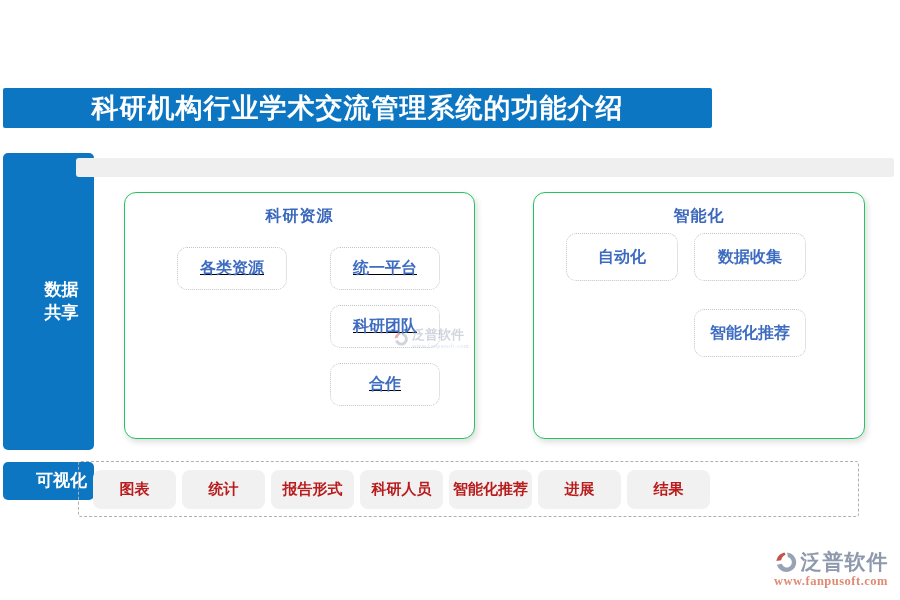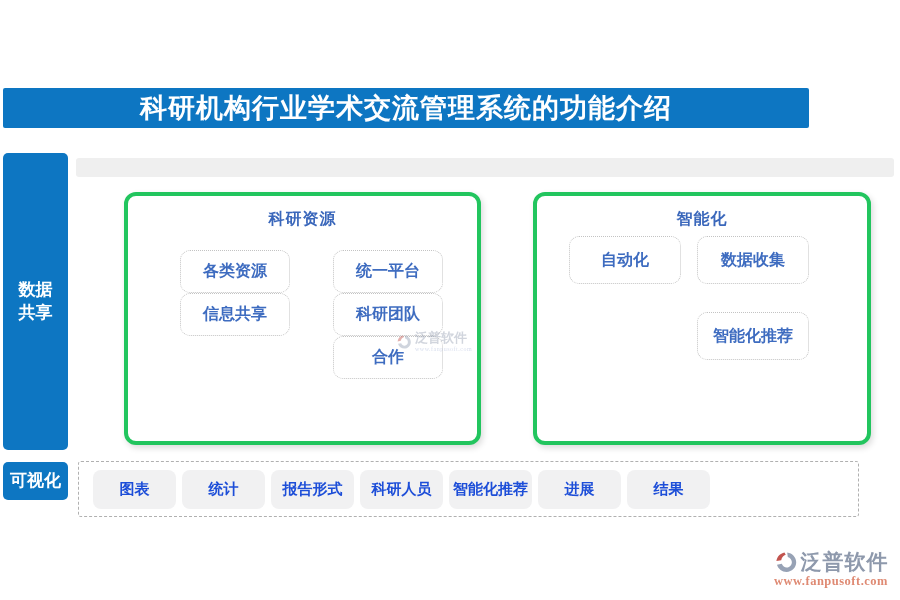--- a/index.html
+++ b/index.html
@@ -2,53 +2,53 @@
 <html><head>
 <meta charset="utf-8">
 <style>
   html,body{margin:0;padding:0;background:#fff;}
   .screen{
     position:relative;width:900px;height:600px;background:#ffffff;overflow:hidden;
     font-family:"Liberation Serif","DejaVu Serif",serif;
   }
   
   .header-bar{
-    position:absolute;left:3px;top:88px;width:806px;height:40px;
+    position:absolute;left:3px;top:88px;width:709px;height:40px;
     background:#0d76c2;border-radius:2px;
     display:flex;align-items:center;justify-content:center;
   }
   .header-bar .title{
     color:#ffffff;font-size:27px;font-weight:bold;letter-spacing:1px;white-space:nowrap;
   }
   
   .side-block{
     position:absolute;left:3px;width:65px;background:#0d76c2;border-radius:5px;
     display:flex;flex-direction:column;align-items:center;justify-content:center;
-    color:#ffffff;font-weight:bold;font-size:17px;line-height:1.3;text-align:center;
+    color:#ffffff;font-weight:bold;font-size:17px;line-height:1.3;text-align:center;padding-left:26px;
   }
   .side-data{top:153px;height:297px;}
   .side-visual{top:462px;height:38px;}
   
   .top-strip{
     position:absolute;left:76px;top:158px;width:818px;height:19px;
     background:#efefef;border-radius:3px;
   }
   
   .card{
     position:absolute;top:192px;height:245px;background:#ffffff;
-    border:4px solid #22c55e;border-radius:12px;
+    border:1px solid #22c55e;border-radius:12px;
     box-shadow:2px 3px 6px rgba(0,0,0,0.14);
   }
   .card-research{left:124px;width:349px;}
   .card-smart{left:533px;width:330px;}
   .card-title{
     margin-top:13px;text-align:center;color:#3a67bb;font-size:16px;font-weight:bold;letter-spacing:1px;
   }
   .col{position:absolute;display:flex;flex-direction:column;}
-  .card-research .col{width:110px;top:54px;}
+  .card-research .col{width:110px;gap:15px;top:54px;text-decoration:underline;}
   .card-research .col1{left:52px;}
   .card-research .col2{left:205px;}
   .card-smart .col{width:112px;gap:28px;top:40px;}
   .card-smart .col1{left:32px;}
   .card-smart .col2{left:160px;}
   .feature-btn{
     background:#ffffff;border:1px dotted #c3c3c3;border-radius:10px;
     display:flex;align-items:center;justify-content:center;
     color:#3e6cc0;font-size:16px;font-weight:bold;white-space:nowrap;cursor:pointer;
   }
@@ -65,21 +65,21 @@
   .bottom-panel{
     position:absolute;left:78px;top:461px;width:781px;height:56px;
     border:1px dashed #b0b0b0;border-radius:3px;box-sizing:border-box;
   }
   .bottom-row{
     position:absolute;left:14px;top:8px;display:flex;gap:6px;
   }
   .chip{
     width:83px;height:39px;background:#f1f1f2;border-radius:8px;
     display:flex;align-items:center;justify-content:center;
-    color:#1d4ed8;font-size:15px;font-weight:bold;white-space:nowrap;cursor:pointer;
+    color:#b91c1c;font-size:15px;font-weight:bold;white-space:nowrap;cursor:pointer;
   }
   
   .logo{
     position:absolute;left:769px;top:550px;width:124px;text-align:center;
   }
   .logo-row{display:flex;align-items:center;justify-content:center;gap:3px;}
   .logo-name{color:#8e99ac;font-size:21px;font-weight:bold;letter-spacing:1px;line-height:1;}
   .logo-url{color:#df8a73;font-size:12.5px;font-weight:bold;letter-spacing:0.5px;margin-top:1px;line-height:1;}
 </style>
 </head>
@@ -98,21 +98,20 @@
   <div class="side-block side-visual">
     <span>可视化</span>
   </div>
 
   <div class="top-strip"></div>
 
   <div class="card card-research">
     <div class="card-title">科研资源</div>
     <div class="col col1">
       <div class="feature-btn">各类资源</div>
-      <div class="feature-btn">信息共享</div>
     </div>
     <div class="col col2">
       <div class="feature-btn">统一平台</div>
       <div class="feature-btn">科研团队</div>
       <div class="feature-btn">合作</div>
     </div>
 
     <div class="watermark">
       <svg width="16" height="16" viewBox="0 0 32 32">
         <path d="M14 3.2 C8 4.4 3.8 9.2 3.2 14.8 L9.6 13.6 C10.4 10 12.4 7.6 15.6 6.4 Z" fill="#c2544e"></path>

